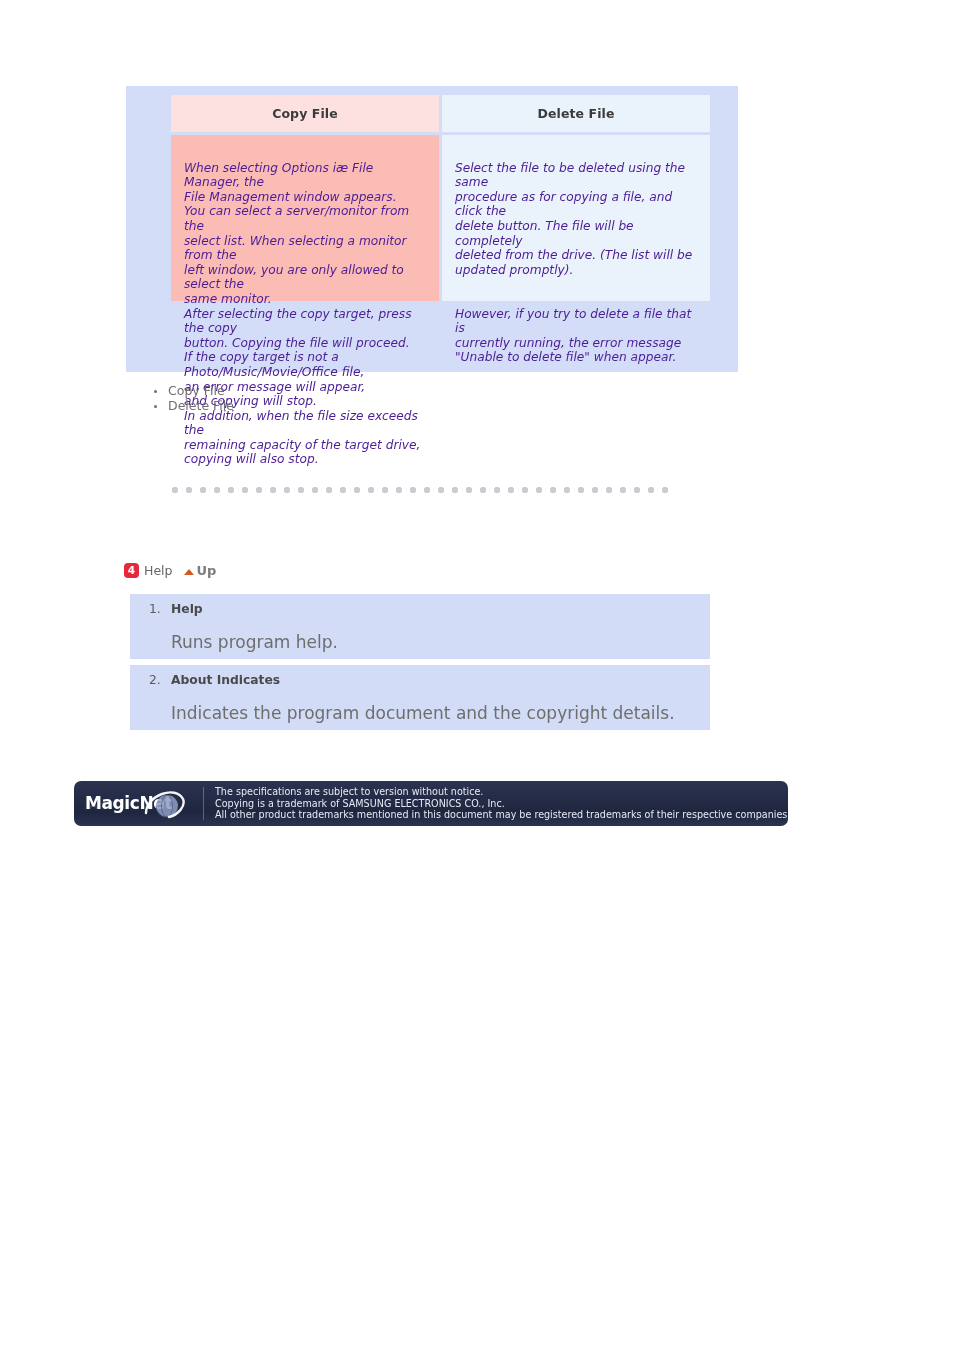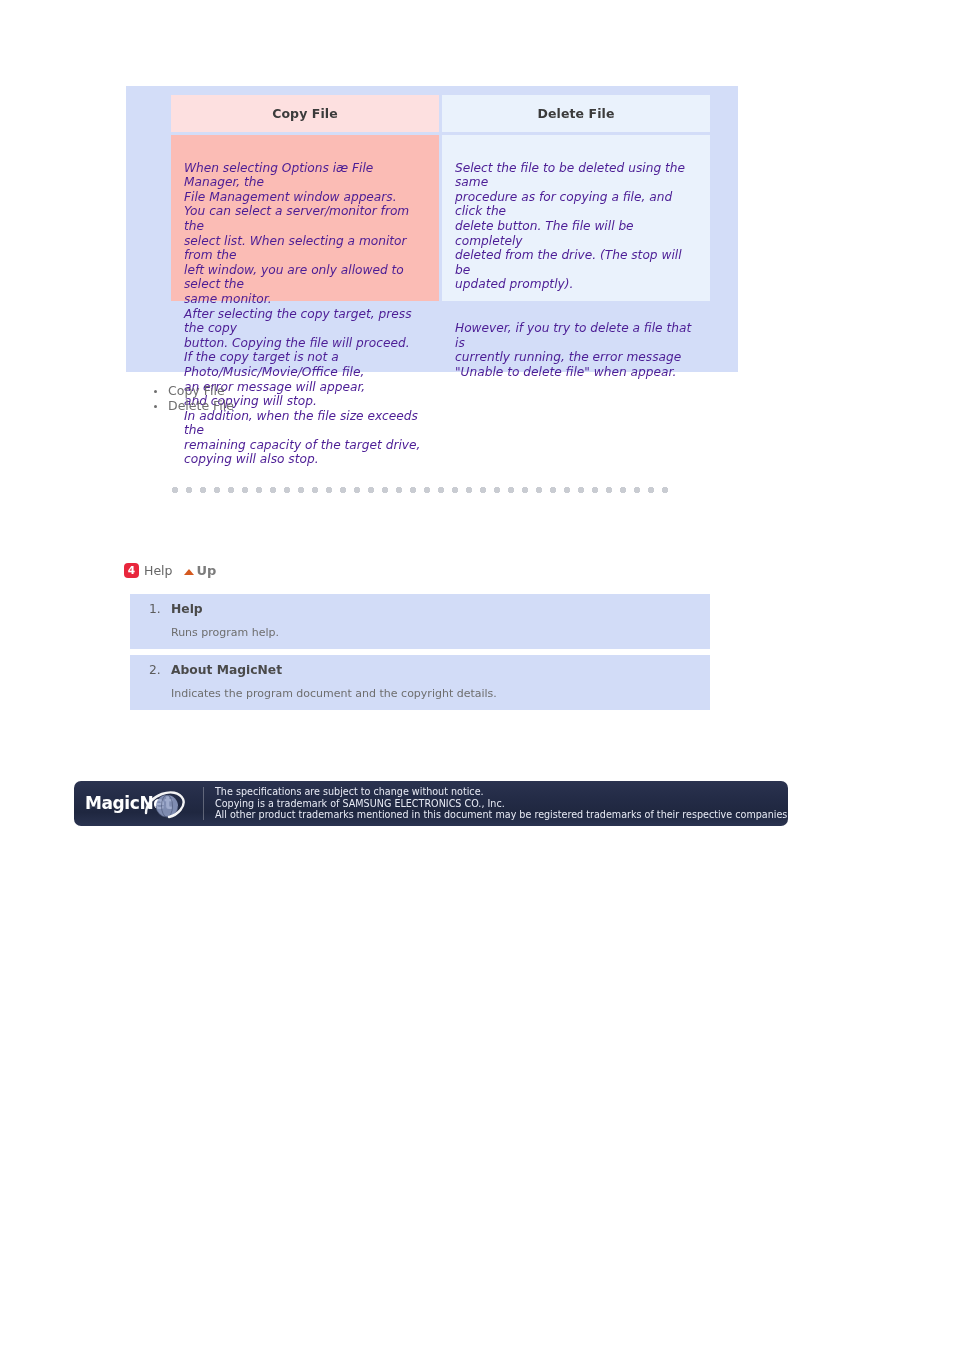--- a/index.html
+++ b/index.html
@@ -179,24 +179,24 @@
     line-height: 15px;
   }
   .item-text { flex: 1; }
   .item-title {
     font-size: 12.3px;
     font-weight: bold;
     color: #4a4a4a;
     line-height: 15px;
   }
   .item-desc {
-    font-size: 11px;
+    font-size: 17px;
     color: #6e6e6e;
     line-height: 15px;
-    margin-top: 8px;
+    margin-top: 18px;
   }
 
   
   .footer-bar {
     position: absolute;
     left: 74px;
     top: 781px;
     width: 714px;
     height: 45px;
     border-radius: 7px 7px 7px 7px;
@@ -281,21 +281,21 @@
 copying will also stop.</p>
       </div>
     </div>
 
     <div class="cmp-col">
       <div class="cmp-head blue">Delete File</div>
       <div class="cmp-body blue">
         <p>Select the file to be deleted using the same
 procedure as for copying a file, and click the
 delete button. The file will be completely
-deleted from the drive. (The stop will be
+deleted from the drive. (The list will be
 updated promptly).</p>
         <p>However, if you try to delete a file that is
 currently running, the error message
 "Unable to delete file" when appear.</p>
       </div>
     </div>
 
   </div>
 </div>
 
@@ -328,21 +328,21 @@
         <div class="item-title">Help</div>
         <div class="item-desc">Runs program help.</div>
       </div>
     </div>
   </div>
 
   <div class="item-block">
     <div class="item-row">
       <span class="item-num">2.</span>
       <div class="item-text">
-        <div class="item-title">About MagicNet</div>
+        <div class="item-title">About Indicates</div>
         <div class="item-desc">Indicates the program document and the copyright details.</div>
       </div>
     </div>
   </div>
 
 </div>
 
 <div class="footer-bar">
   <div class="footer-logo">
     <span class="logo-word">MagicNet</span>
@@ -352,17 +352,17 @@
       <ellipse cx="25" cy="19" rx="11" ry="4.5" fill="none" stroke="#5a6party" opacity="0"></ellipse>
       <ellipse cx="25" cy="19" rx="11" ry="4.6" fill="none" stroke="#3a4karma" opacity="0"></ellipse>
       <path d="M14 19 A11 11 0 0 0 36 19" fill="none" stroke="#4a5574" stroke-width="0.9" opacity="0.7"></path>
       <path d="M25 8 A5.5 11 0 0 0 25 30" fill="none" stroke="#4a5574" stroke-width="0.9" opacity="0.7"></path>
       <path d="M25 8 A5.5 11 0 0 1 25 30" fill="none" stroke="#4a5574" stroke-width="0.9" opacity="0.7"></path>
       <path d="M4 26 C4 8, 34 -2, 41 12 C44 19, 36 28, 27 30" fill="none" stroke="#ffffff" stroke-width="2.4" stroke-linecap="round" opacity="0.95"></path>
     </svg>
   </div>
   <div class="footer-sep"></div>
   <div class="footer-text">
-    <div>The specifications are subject to change without notice.</div>
+    <div>The specifications are subject to version without notice.</div>
     <div>Copying is a trademark of SAMSUNG ELECTRONICS CO., Inc.</div>
     <div>All other product trademarks mentioned in this document may be registered trademarks of their respective companies.</div>
   </div>
 </div>
 
 </body></html>

